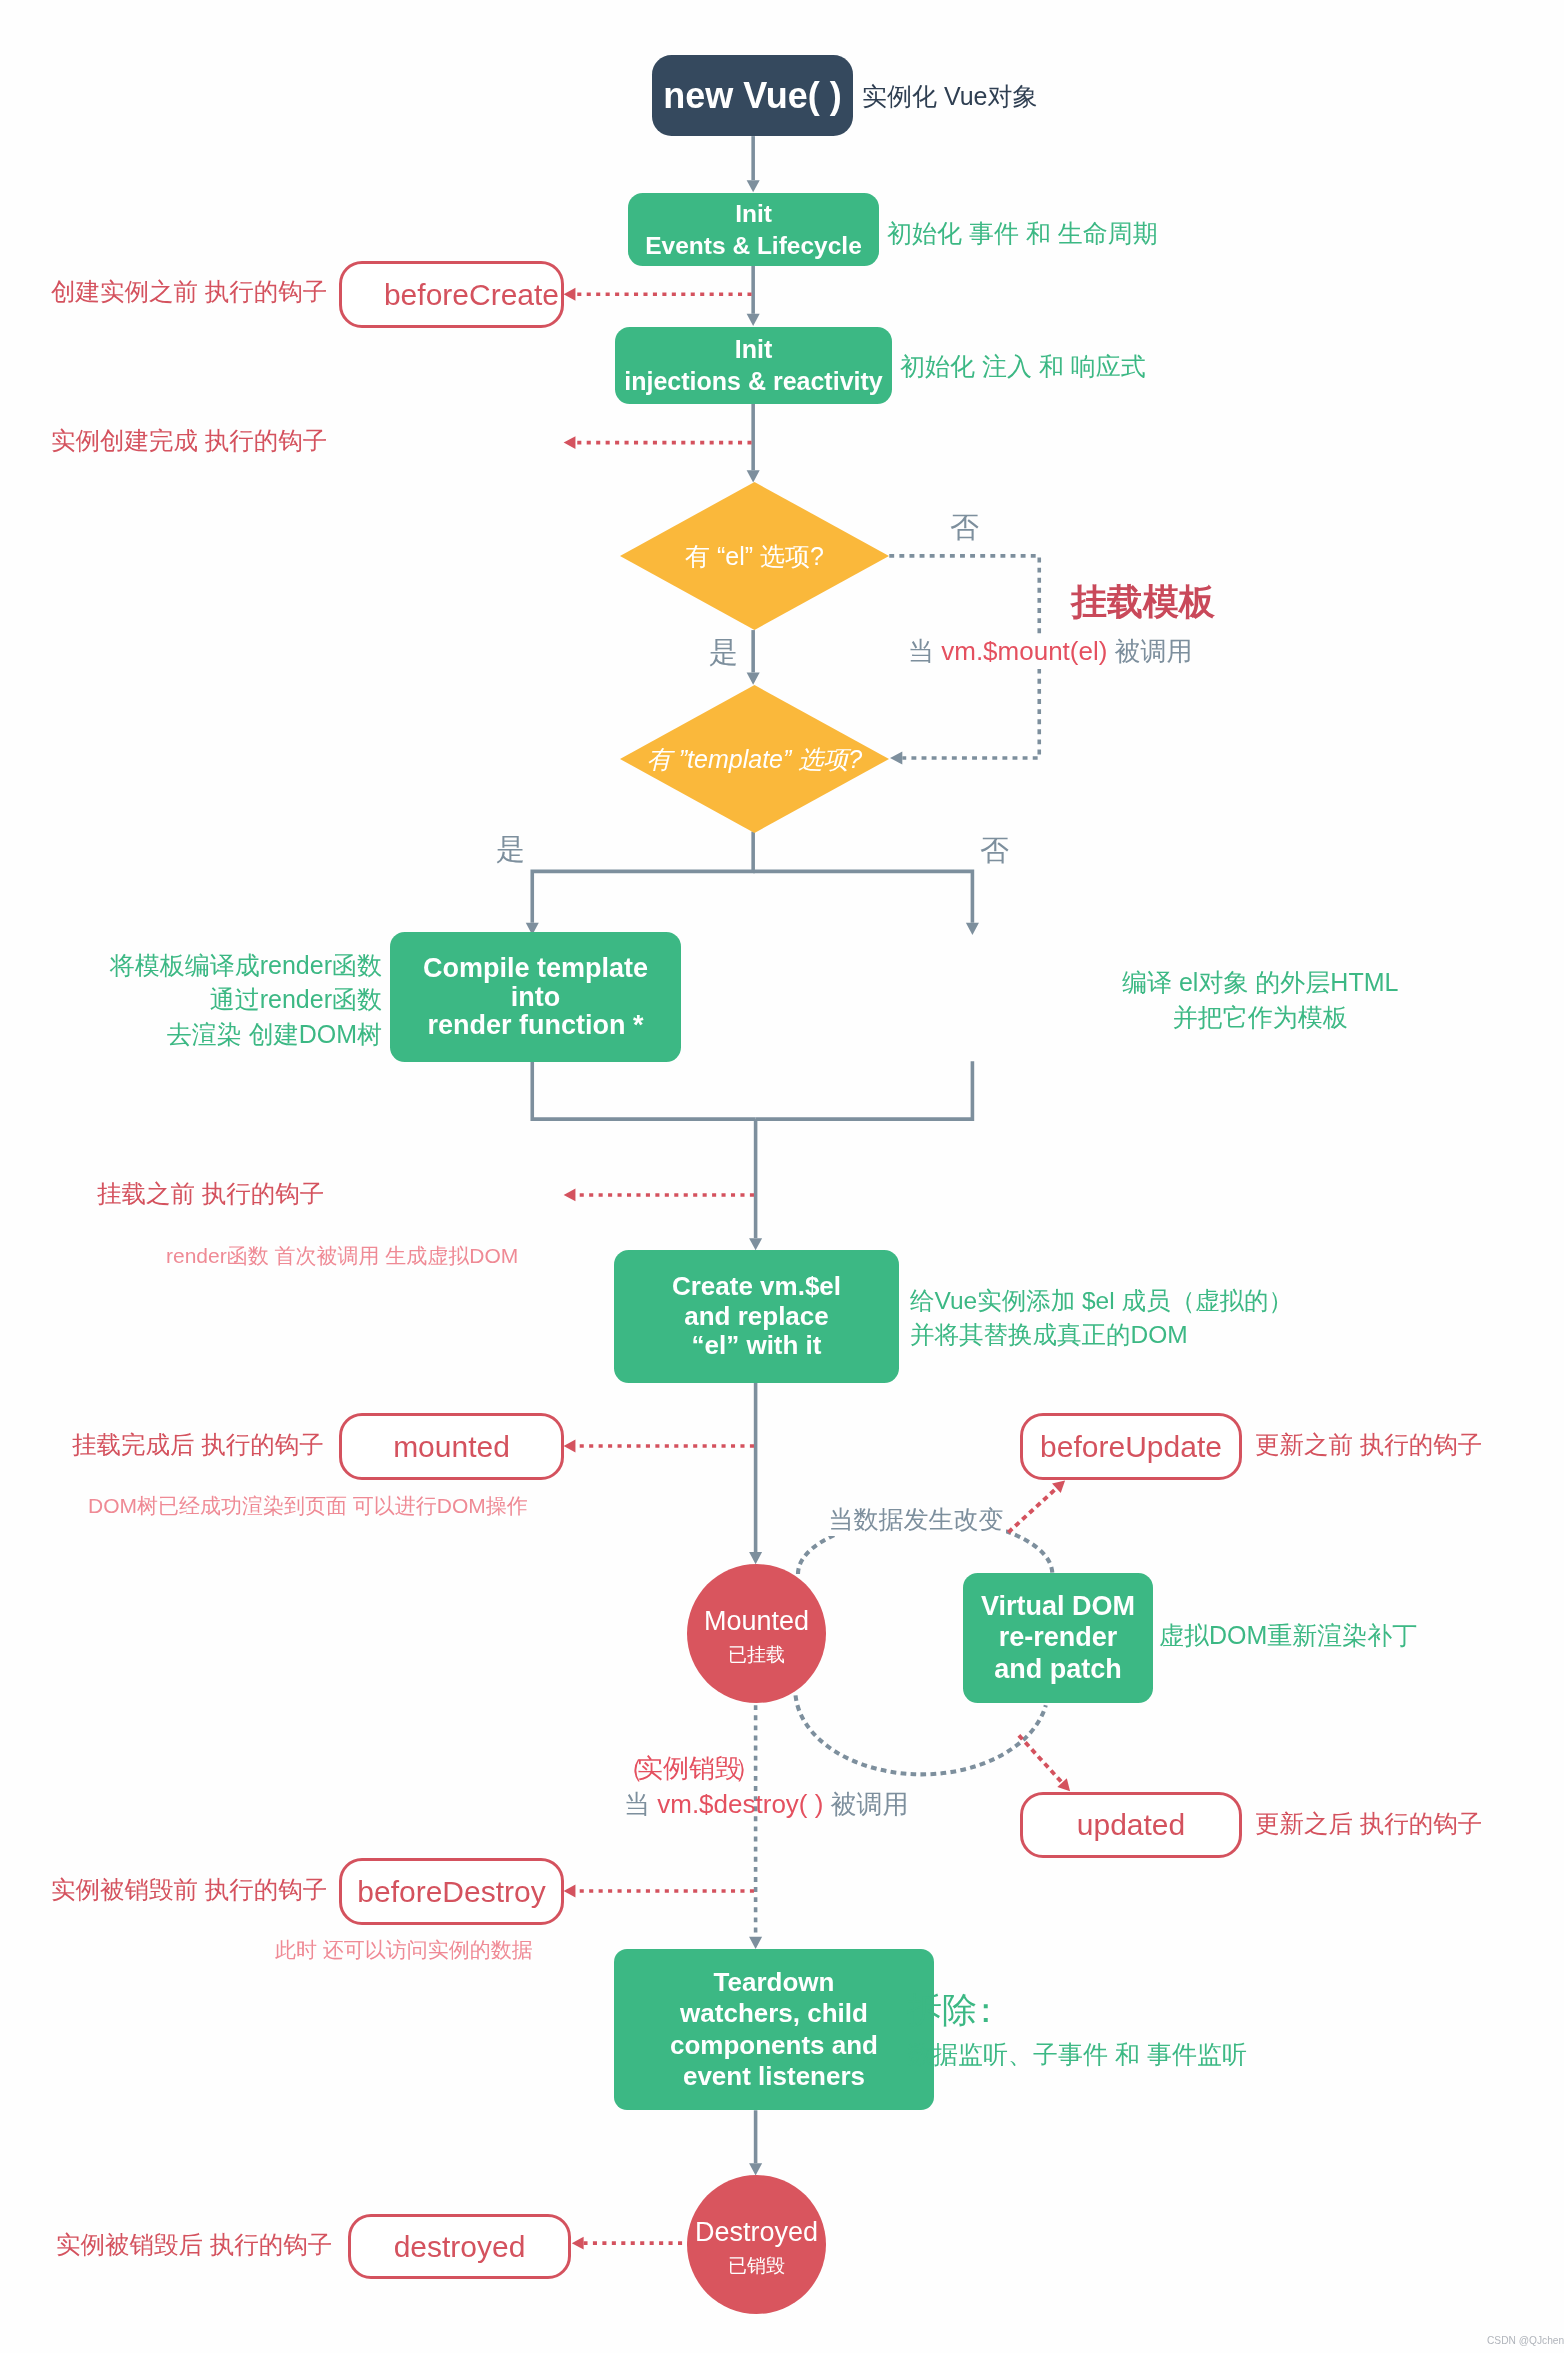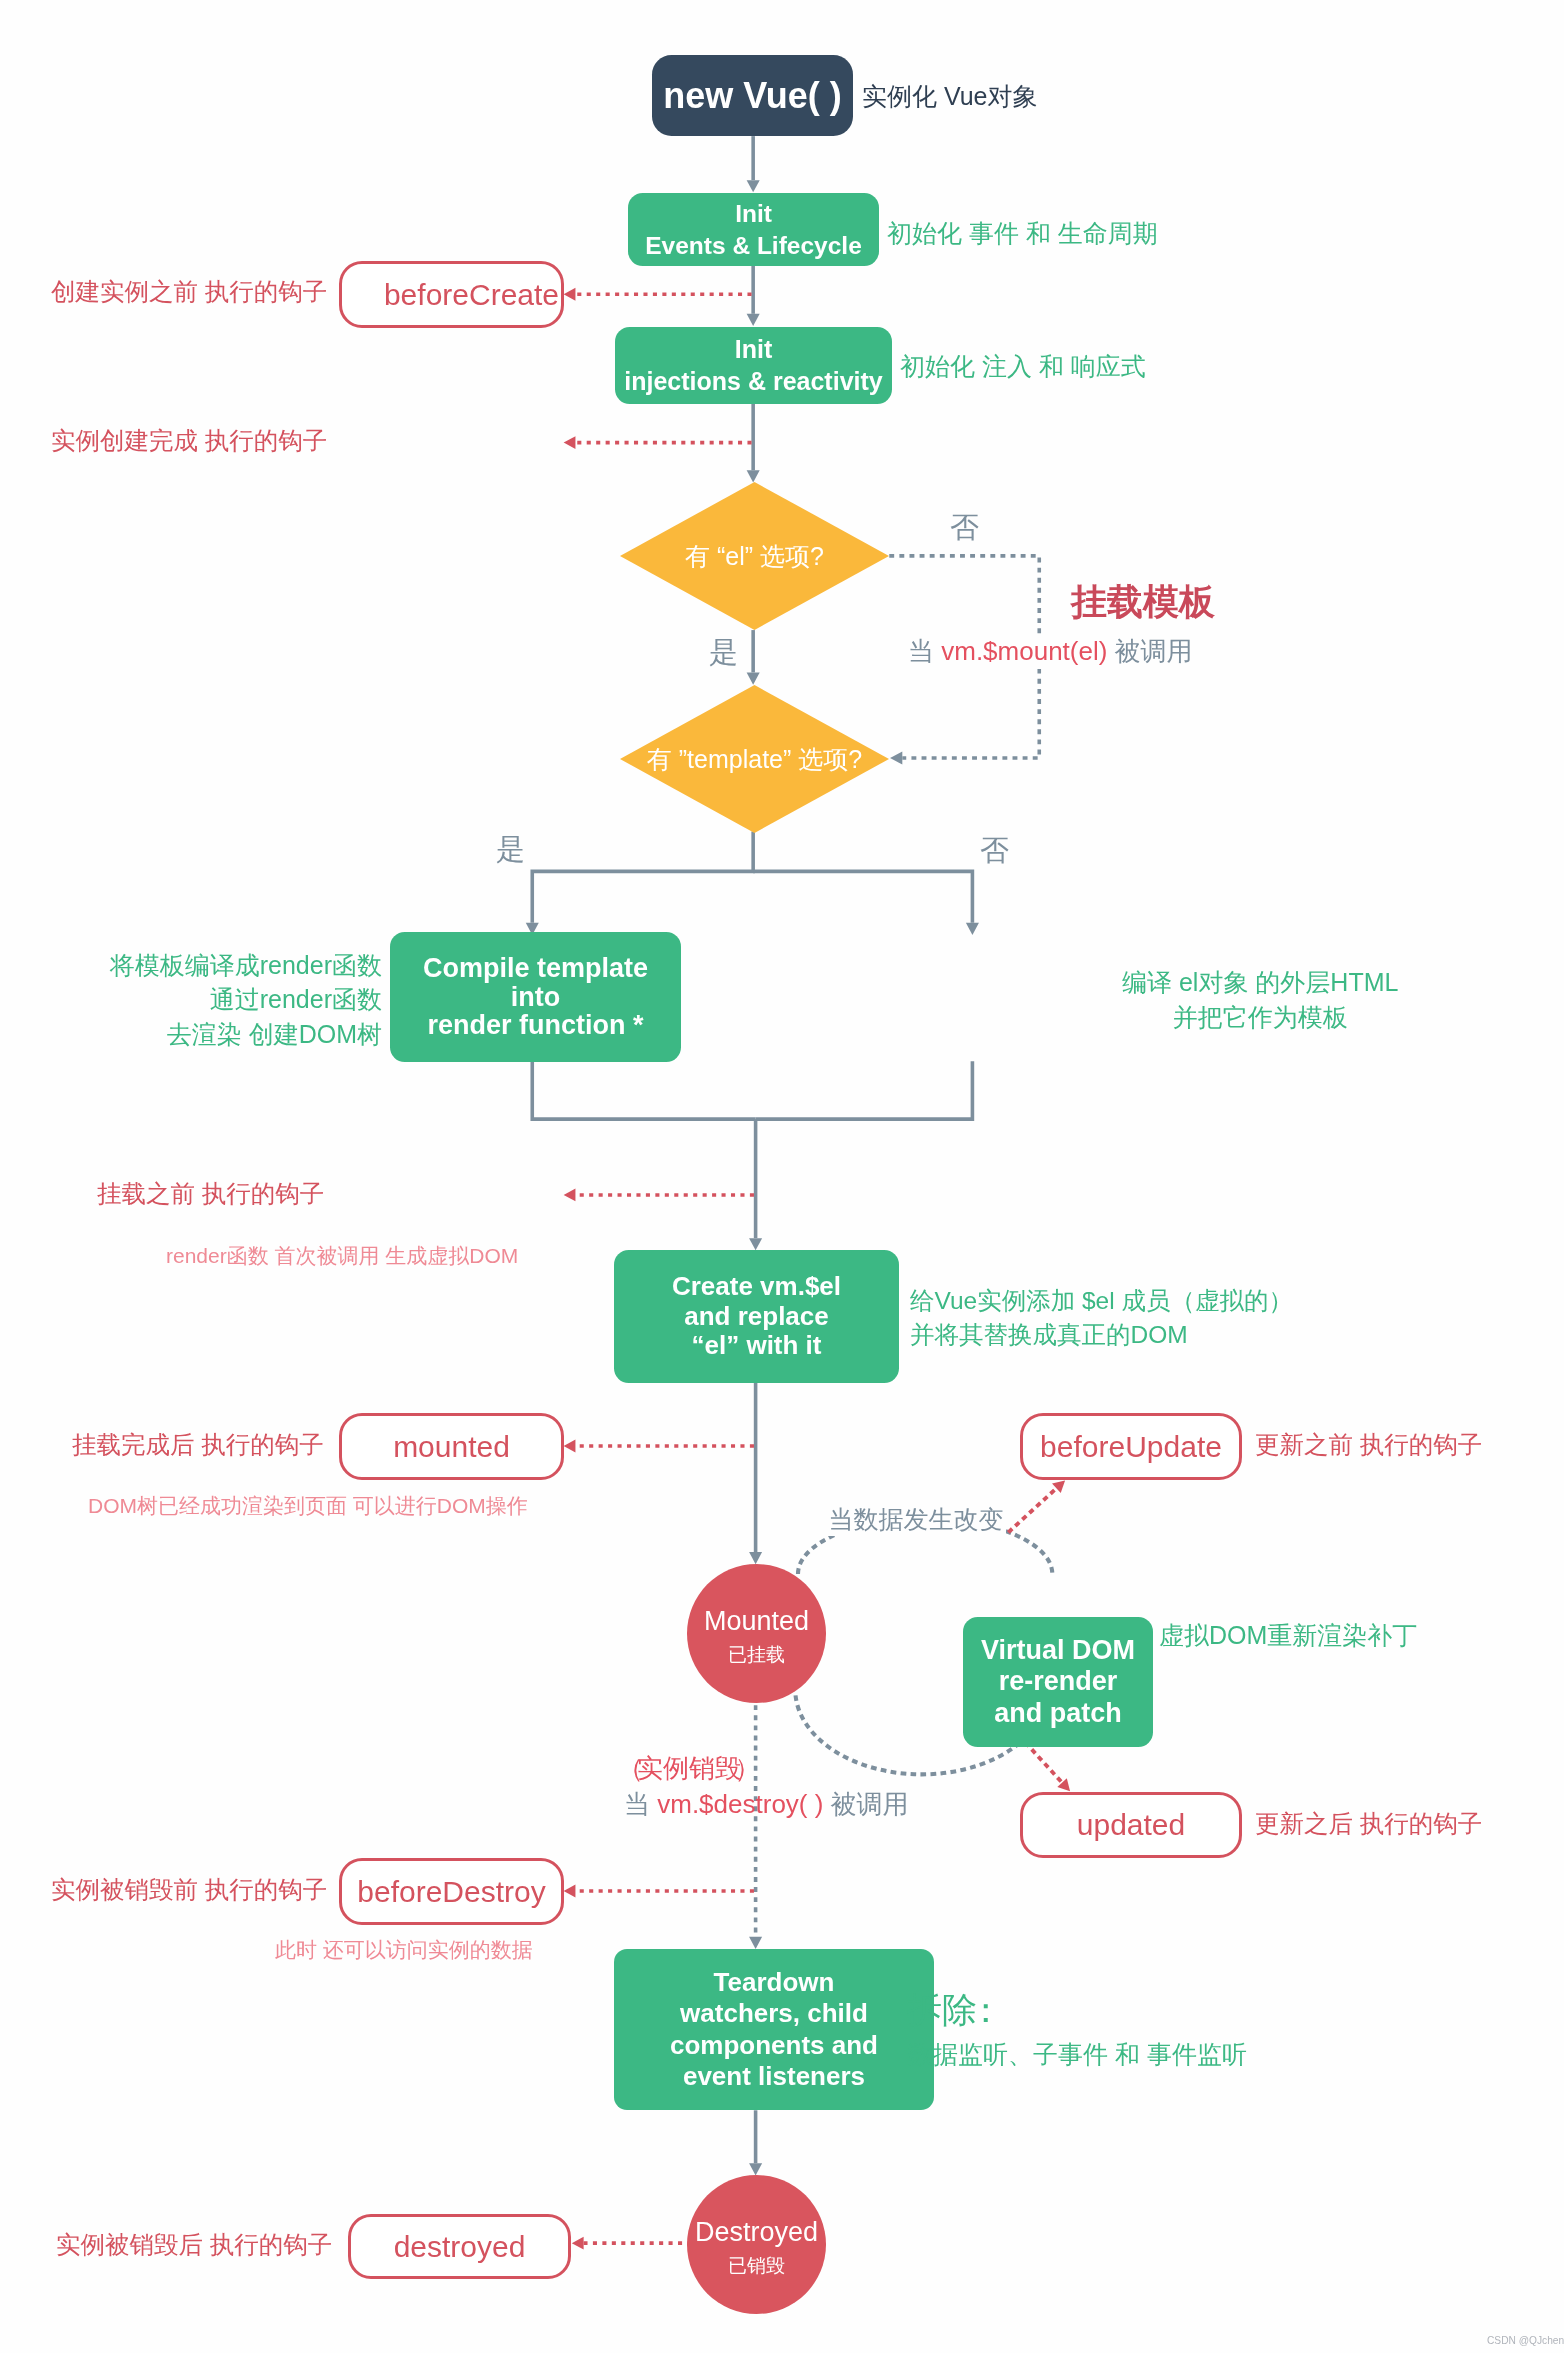--- a/index.html
+++ b/index.html
@@ -111,21 +111,21 @@
   <span>初始化 注入 和 响应式</span>
 </div>
 
 <div class="dia" style="left:620px;top:482px;width:269px;height:148px;">
   <div class="shape"></div>
   <div class="lbl" style="font-size:25px;">有 “el” 选项?</div>
 </div>
 
 <div class="dia" style="left:620px;top:685px;width:269px;height:148px;">
   <div class="shape"></div>
-  <div class="lbl" style="font-size:25px;">有 ”template” 选项?</div>
+  <div class="lbl" style="font-size:25px;font-style:italic;">有 ”template” 选项?</div>
 </div>
 
 <div class="node proc" style="left:390px;top:932px;width:291px;height:130px;font-size:27px;line-height:1.07;">
   <span>Compile template</span>
   <span>into</span>
   <span>render function *</span>
 </div>
 <div class="ann green rgt" style="left:56px;top:948px;width:326px;font-size:25px;line-height:1.37;">
   <div>将模板编译成render函数</div>
   <div>通过render函数</div>
@@ -145,21 +145,21 @@
 <div class="ann green" style="left:910px;top:1284px;font-size:24.5px;line-height:1.40;">
   <div>给Vue实例添加 $el 成员（虚拟的）</div>
   <div>并将其替换成真正的DOM</div>
 </div>
 
 <div class="circ" style="left:687px;top:1564px;width:139px;height:139px;">
   <span style="font-size:27px;line-height:1.1;margin-top:6.5px;">Mounted</span>
   <span style="font-size:19px;line-height:1.1;margin-top:8.2px;">已挂载</span>
 </div>
 
-<div class="node proc" style="left:963px;top:1573px;width:190px;height:130px;font-size:27px;line-height:1.16;margin-top:44px;">
+<div class="node proc" style="left:963px;top:1573px;width:190px;height:130px;font-size:27px;line-height:1.16;">
   <span>Virtual DOM</span>
   <span>re-render</span>
   <span>and patch</span>
 </div>
 <div class="ann green" style="left:1159px;top:1619px;font-size:25px;">
   <span>虚拟DOM重新渲染补丁</span>
 </div>
 
 <div class="node proc" style="left:614px;top:1949px;width:320px;height:161px;font-size:26px;line-height:1.20;border-radius:13px;">
   <span>Teardown</span>

